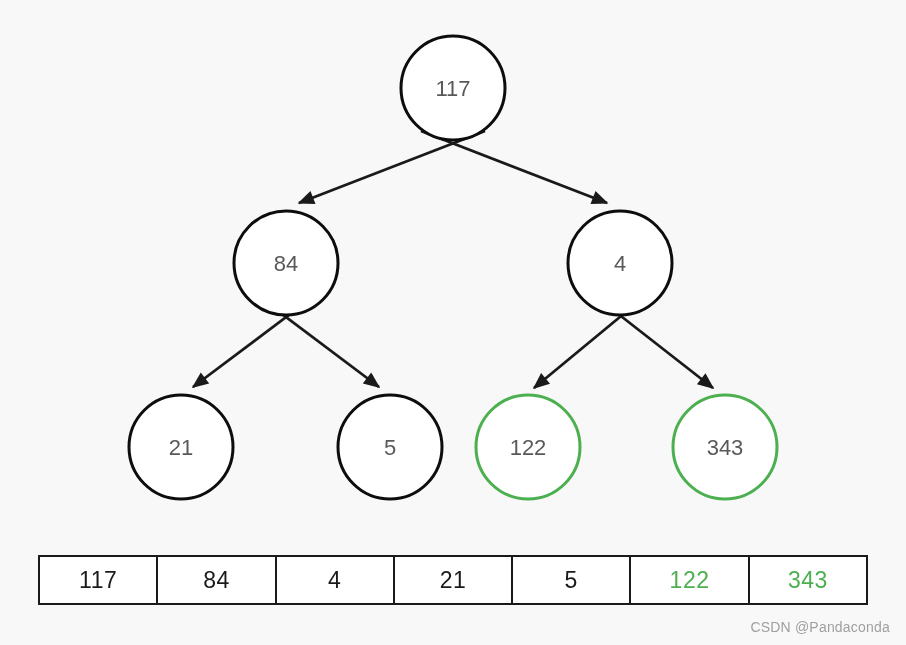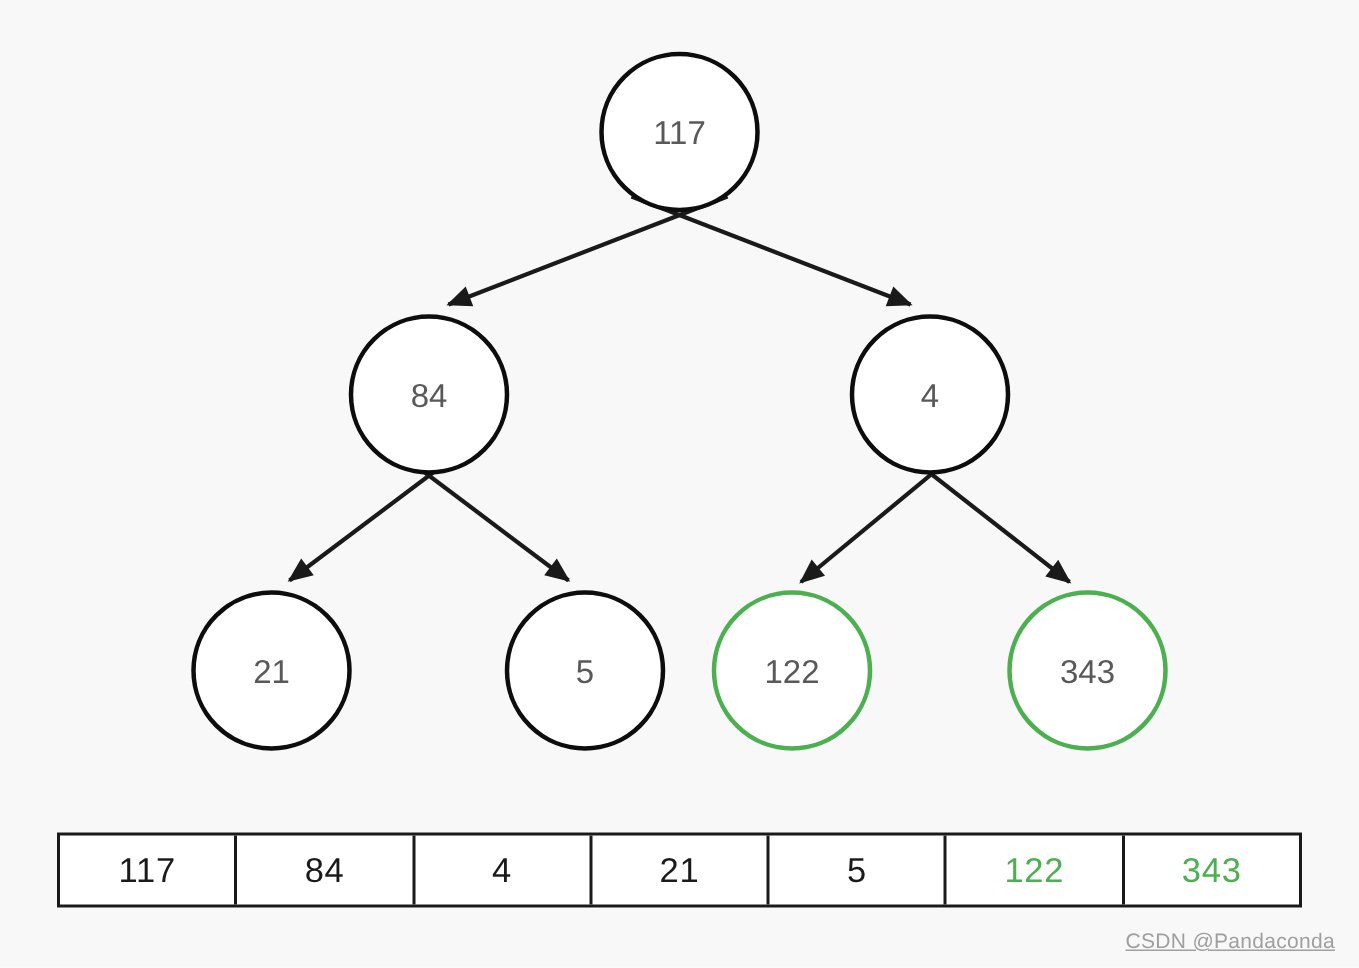--- a/index.html
+++ b/index.html
@@ -46,21 +46,20 @@
   }
   .array-cell:last-child {
     border-right: none;
   }
   .watermark {
     position: absolute;
     right: 16px;
     top: 619px;
     font-size: 14px;
     letter-spacing: 0.2px;
-    text-decoration: underline;
   }
 </style>
 </head>
 <body>
 
 <div class="stage" style="background: rgb(248, 248, 248);">
 
   <svg class="tree-svg" width="906" height="545" viewBox="0 0 906 545">
     <defs>
       <marker id="arrow" markerUnits="userSpaceOnUse" markerWidth="20" markerHeight="16" refX="16" refY="8" orient="auto">

